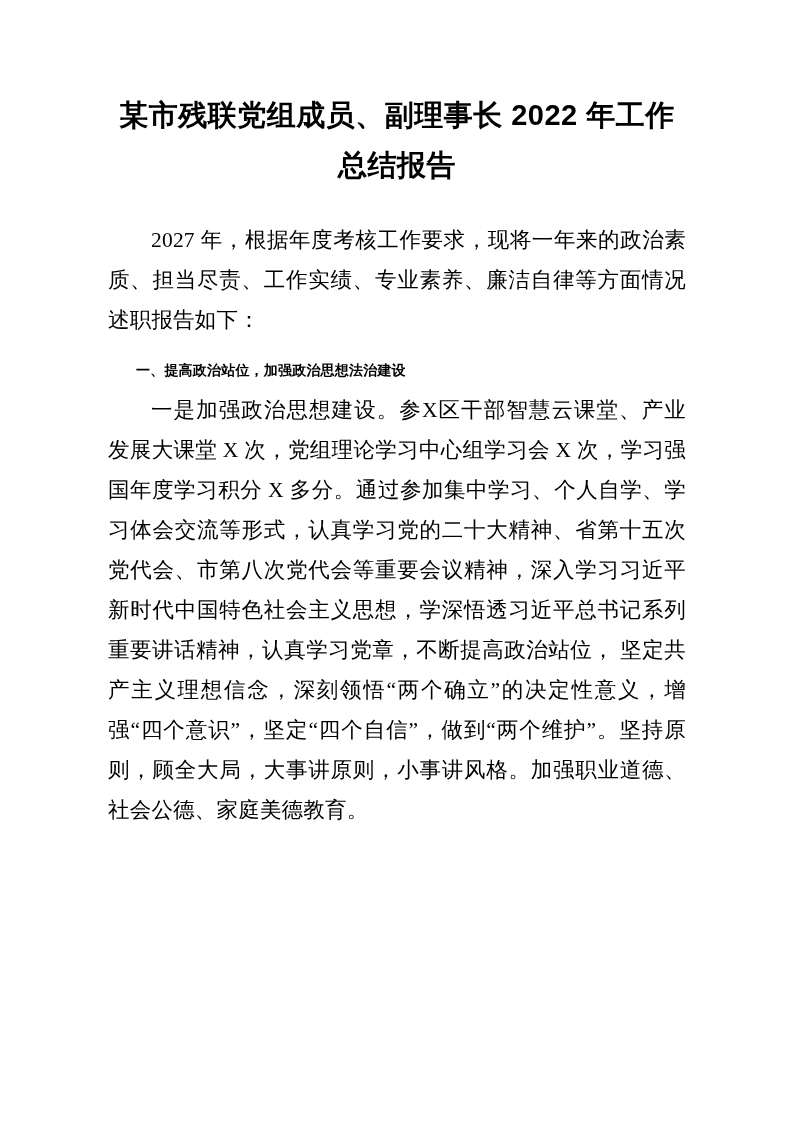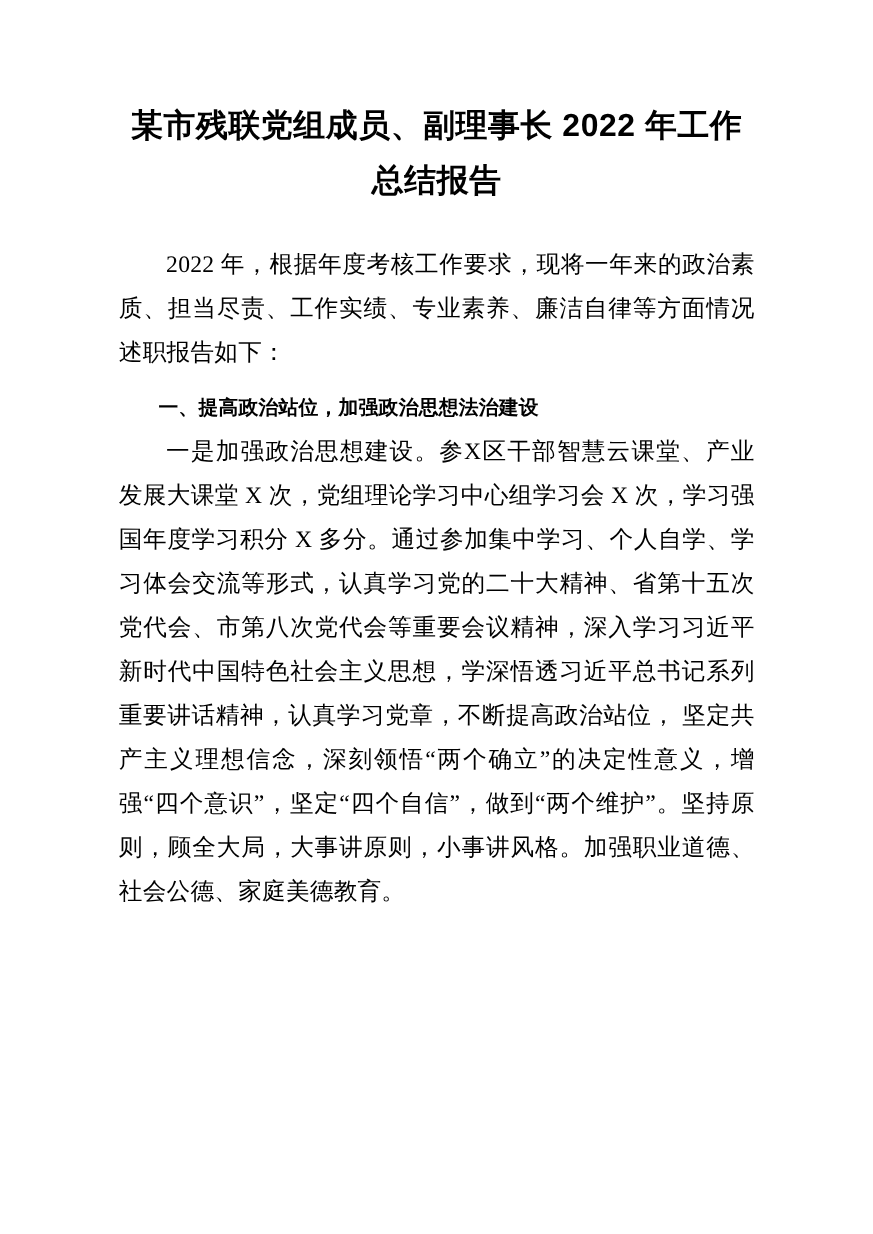--- a/index.html
+++ b/index.html
@@ -35,34 +35,34 @@
     line-height: 40px;
     text-align: justify;
     text-justify: inter-ideograph;
     margin: 0;
     text-indent: 2em;
     letter-spacing: 0.2px;
   }
   .para.section-head {
     font-family: "Liberation Sans", "DejaVu Sans", sans-serif;
     font-weight: bold;
-    font-size: 18px;
+    font-size: 14px;
     text-indent: 2em;
   }
   .para.gap-top {
     margin-top: 10px;
   }
 </style>
 </head>
 <body>
 
 <div class="page">
 
   <h1 class="doc-title">某市残联党组成员、副理事长 2022 年工作总结报告</h1>
 
-  <p class="para">2022 年，根据年度考核工作要求，现将一年来的政治素质、担当尽责、工作实绩、专业素养、廉洁自律等方面情况述职报告如下：</p>
+  <p class="para">2027 年，根据年度考核工作要求，现将一年来的政治素质、担当尽责、工作实绩、专业素养、廉洁自律等方面情况述职报告如下：</p>
 
   <p class="para section-head gap-top">一、提高政治站位，加强政治思想法治建设</p>
 
   <p class="para">一是加强政治思想建设。参X区干部智慧云课堂、产业发展大课堂 X 次，党组理论学习中心组学习会 X 次，学习强国年度学习积分 X 多分。通过参加集中学习、个人自学、学习体会交流等形式，认真学习党的二十大精神、省第十五次党代会、市第八次党代会等重要会议精神，深入学习习近平新时代中国特色社会主义思想，学深悟透习近平总书记系列重要讲话精神，认真学习党章，不断提高政治站位， 坚定共产主义理想信念，深刻领悟“两个确立”的决定性意义，增强“四个意识”，坚定“四个自信”，做到“两个维护”。坚持原则，顾全大局，大事讲原则，小事讲风格。加强职业道德、社会公德、家庭美德教育。</p>
 
 
 </div>
 
 </body></html>

